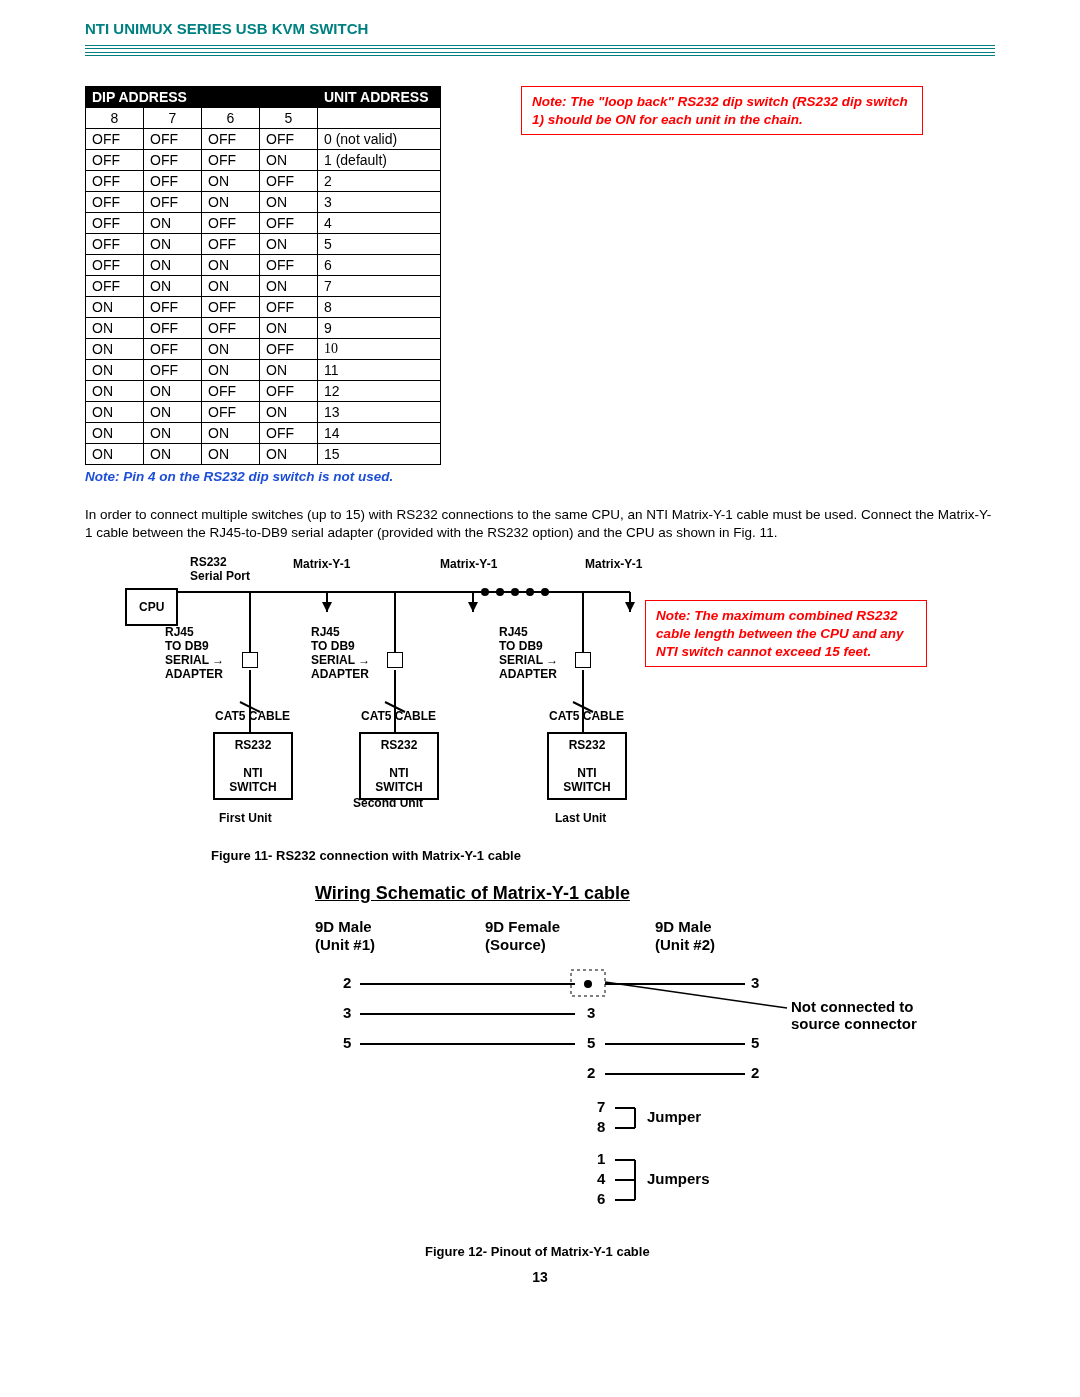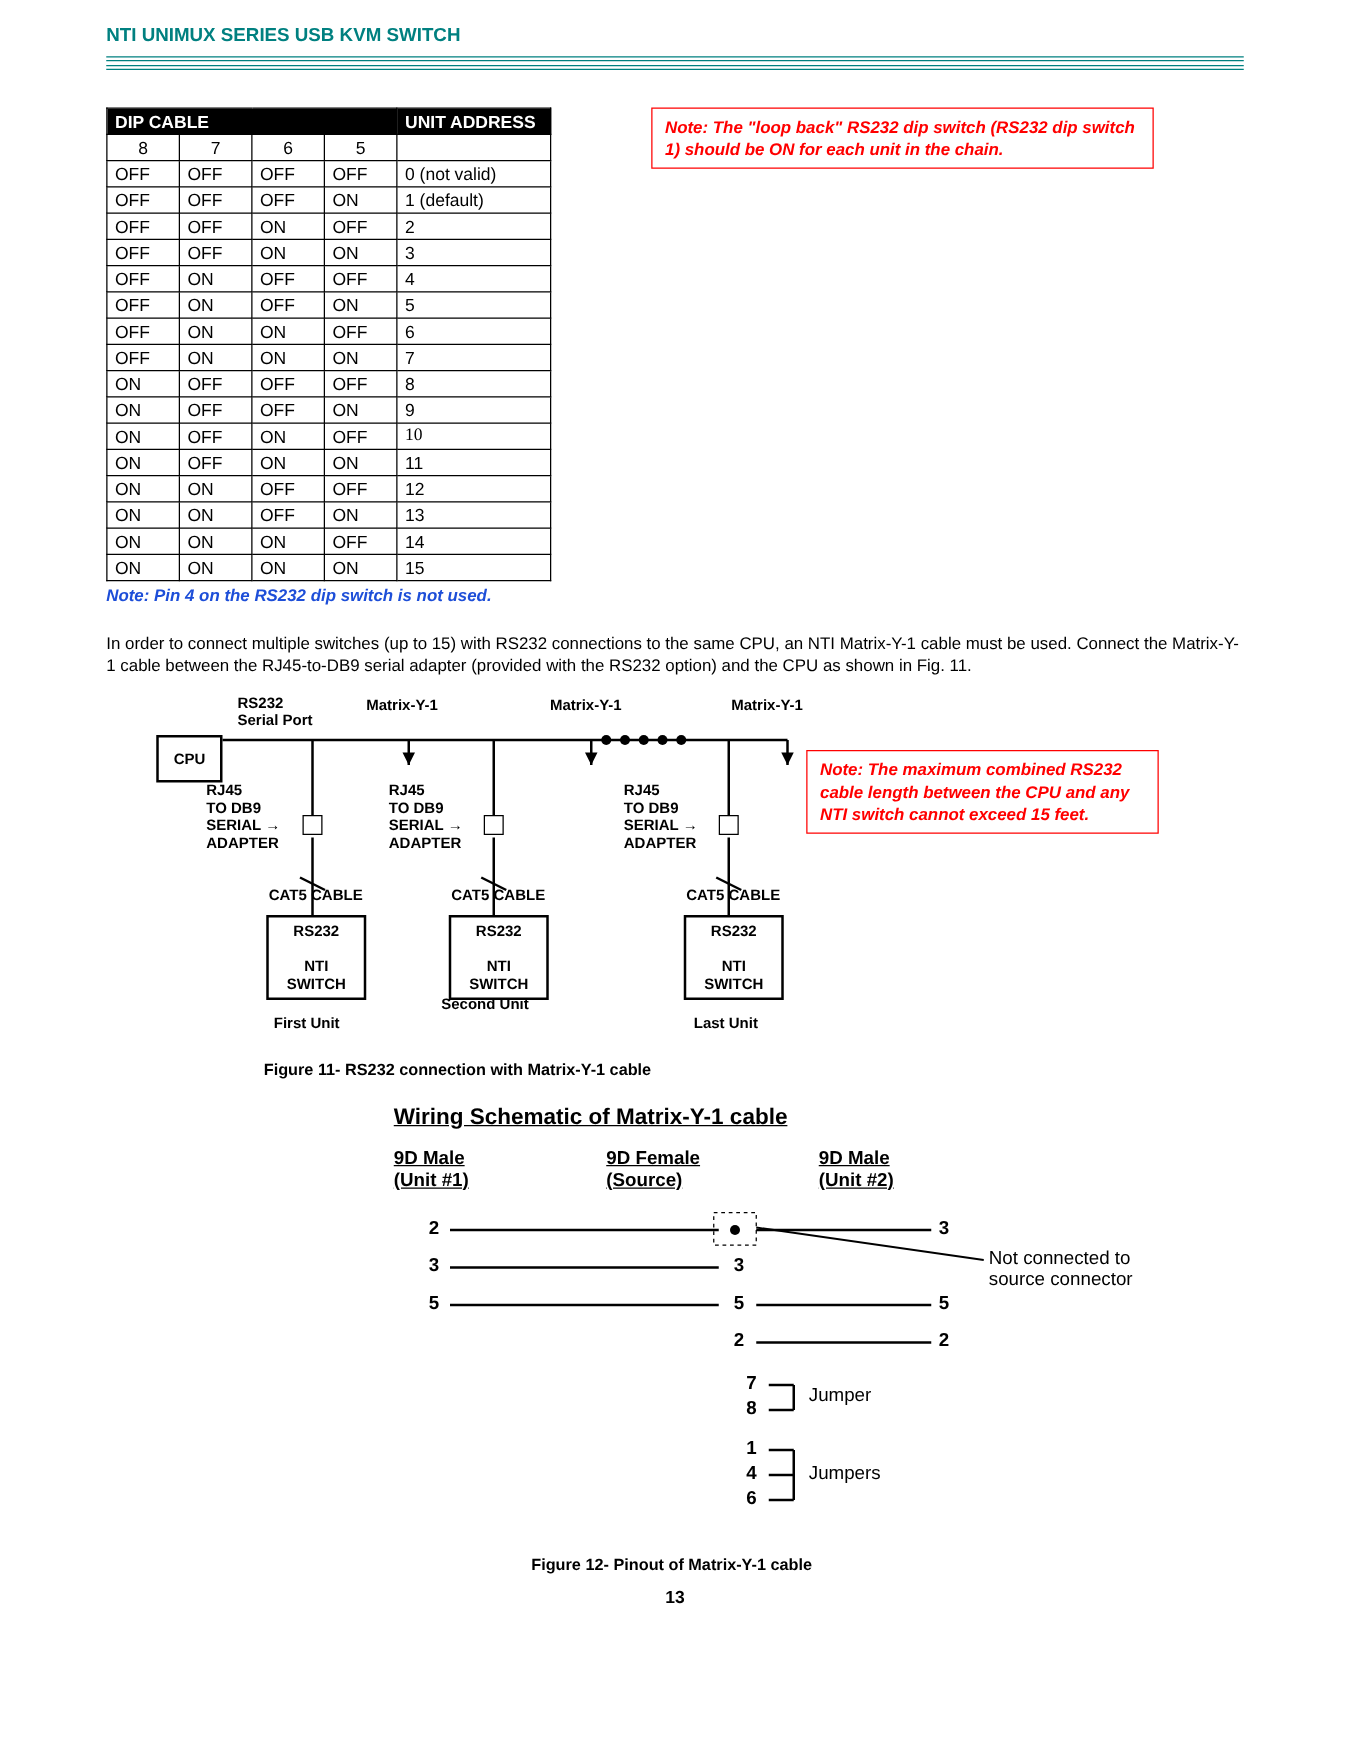--- a/index.html
+++ b/index.html
@@ -117,29 +117,28 @@
   }
   .schematic-body {
     position: relative;
     width: 700px;
     height: 320px;
     font-size: 15px;
     font-weight: bold;
   }
   .s-head {
     position: absolute;
-    text-decoration: underline;
     line-height: 1.15;
   }
   .s-num {
     position: absolute;
   }
   .s-text {
     position: absolute;
-    font-weight: normal;
+    font-weight: bold;
   }
   .page-num {
     text-align: center;
     font-weight: bold;
     font-size: 14px;
     margin-top: 10px;
   }
   svg { position: absolute; top: 0; left: 0; }
 </style>
 </head>
@@ -148,21 +147,21 @@
 <div class="page">
 
   <div class="header-title">NTI UNIMUX SERIES USB KVM SWITCH</div>
   <div class="header-rule"></div>
 
   <div class="top-row">
     <div>
       <table class="dip">
         <tbody>
             <tr>
-          <th colspan="4">DIP CABLE</th>
+          <th colspan="4">DIP ADDRESS</th>
           <th>UNIT ADDRESS</th>
         </tr>
         <tr class="num-row">
           <td>8</td>
           <td>7</td>
           <td>6</td>
           <td>5</td>
           <td></td>
         </tr>
         </tbody>

